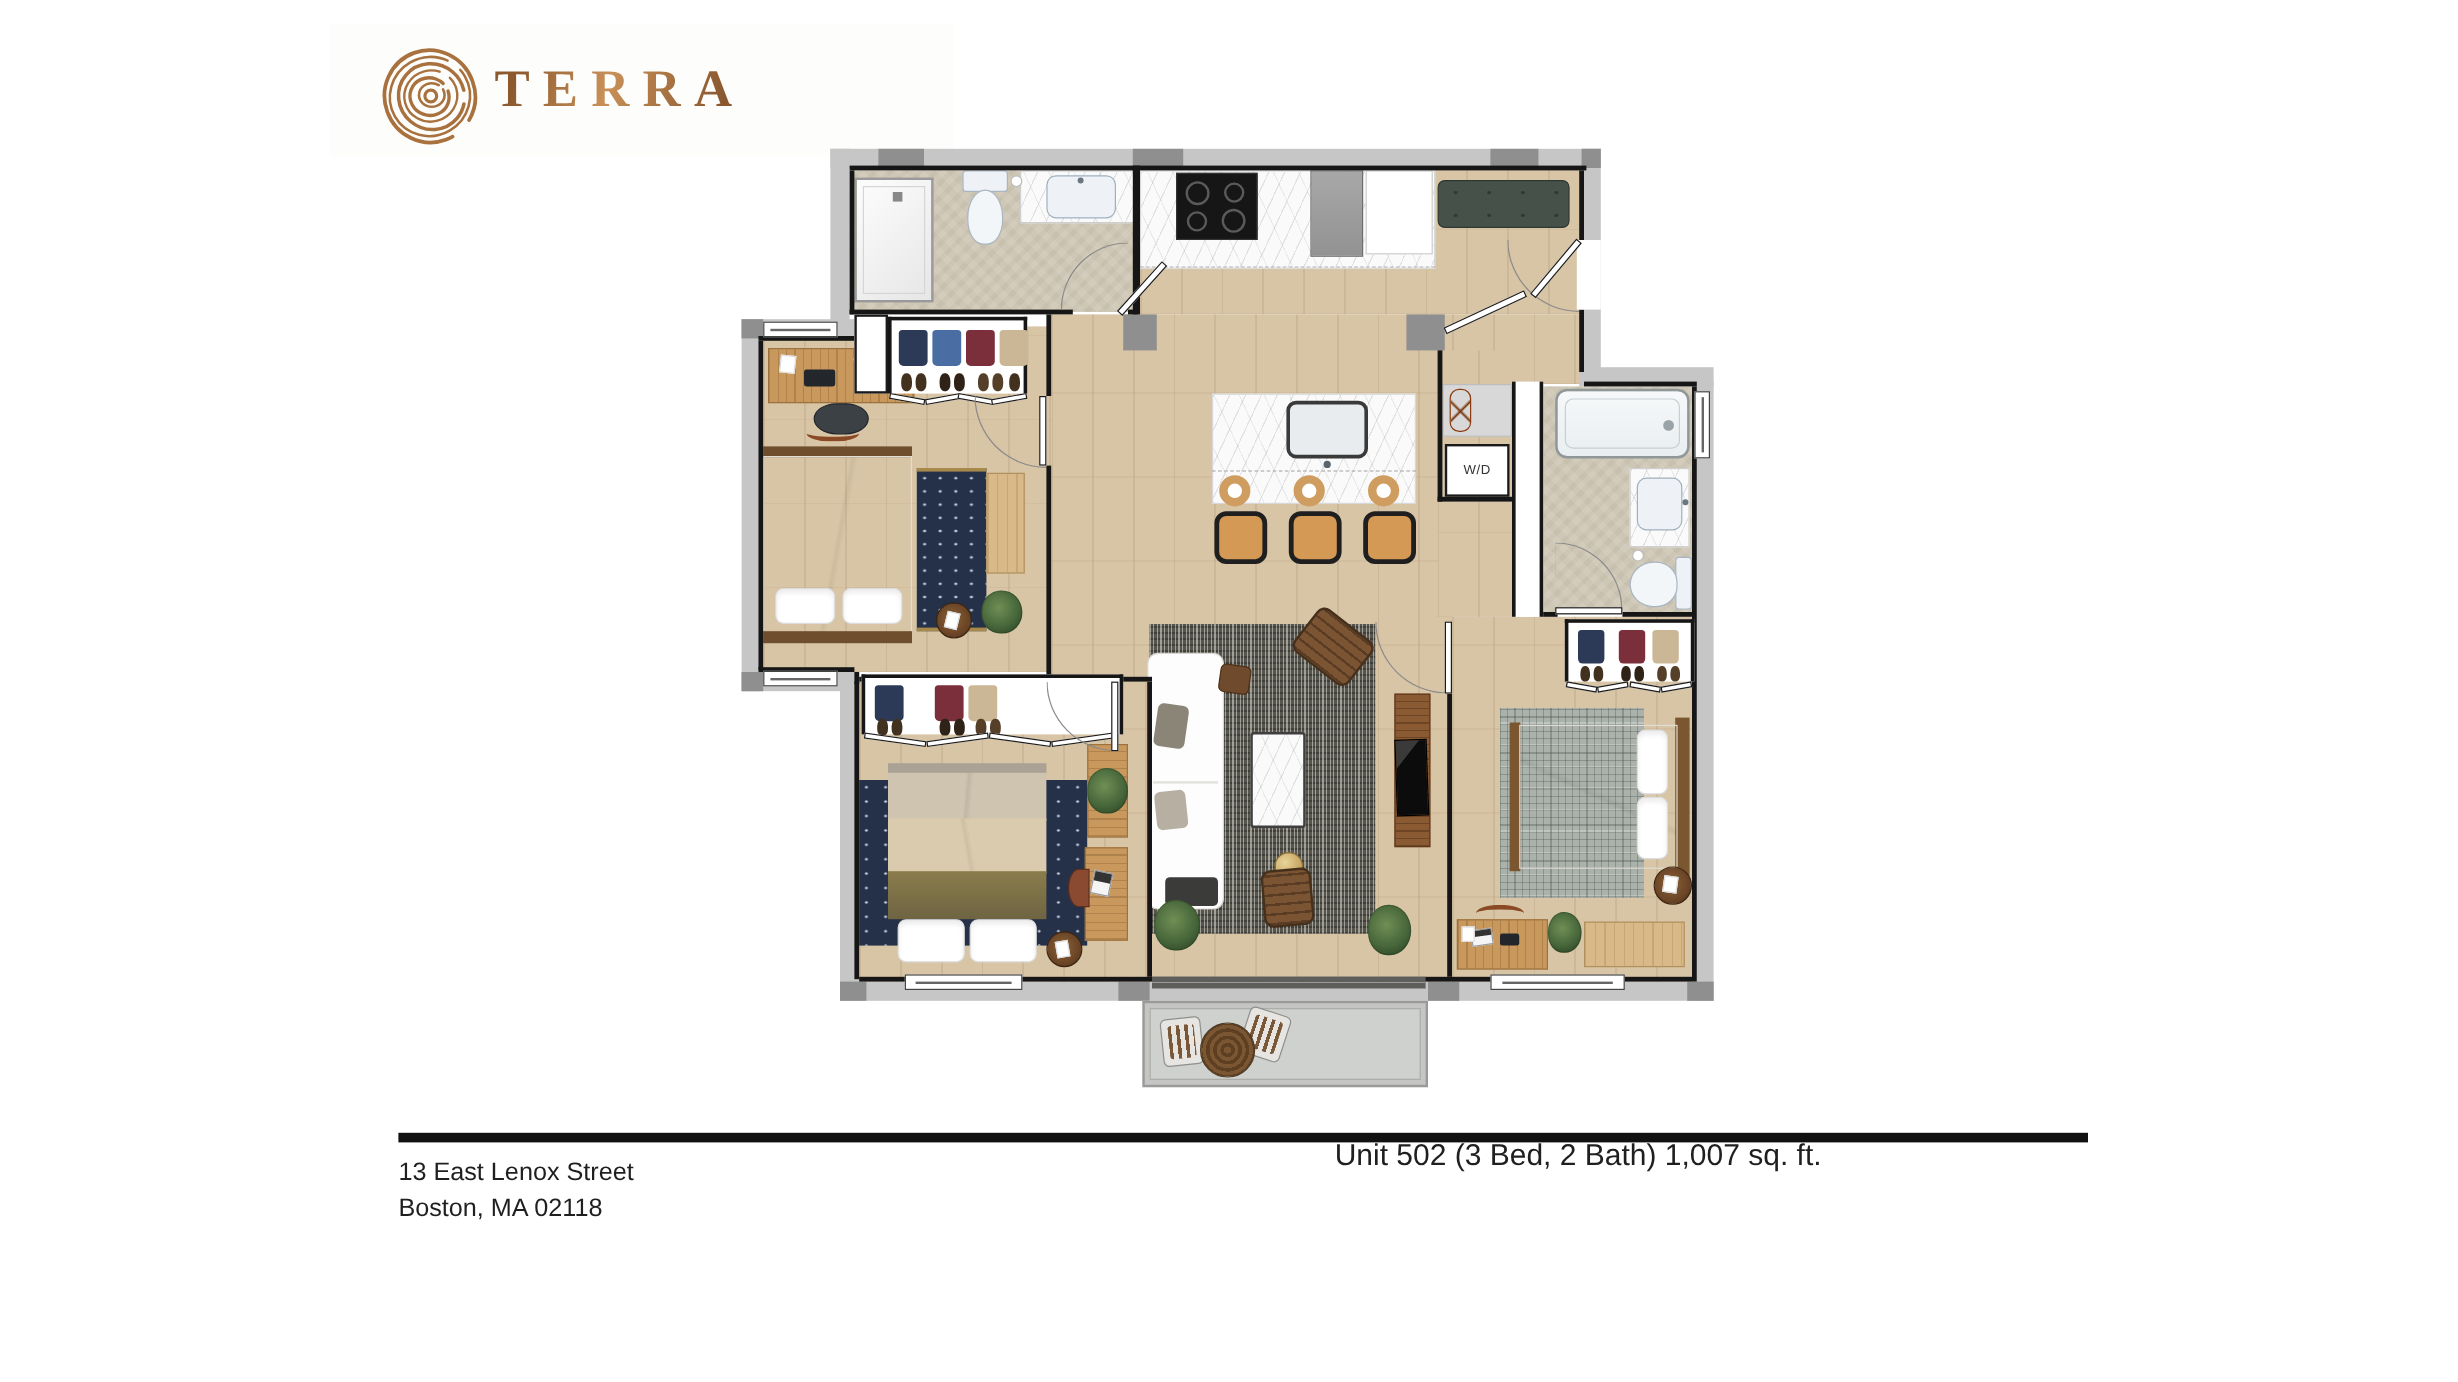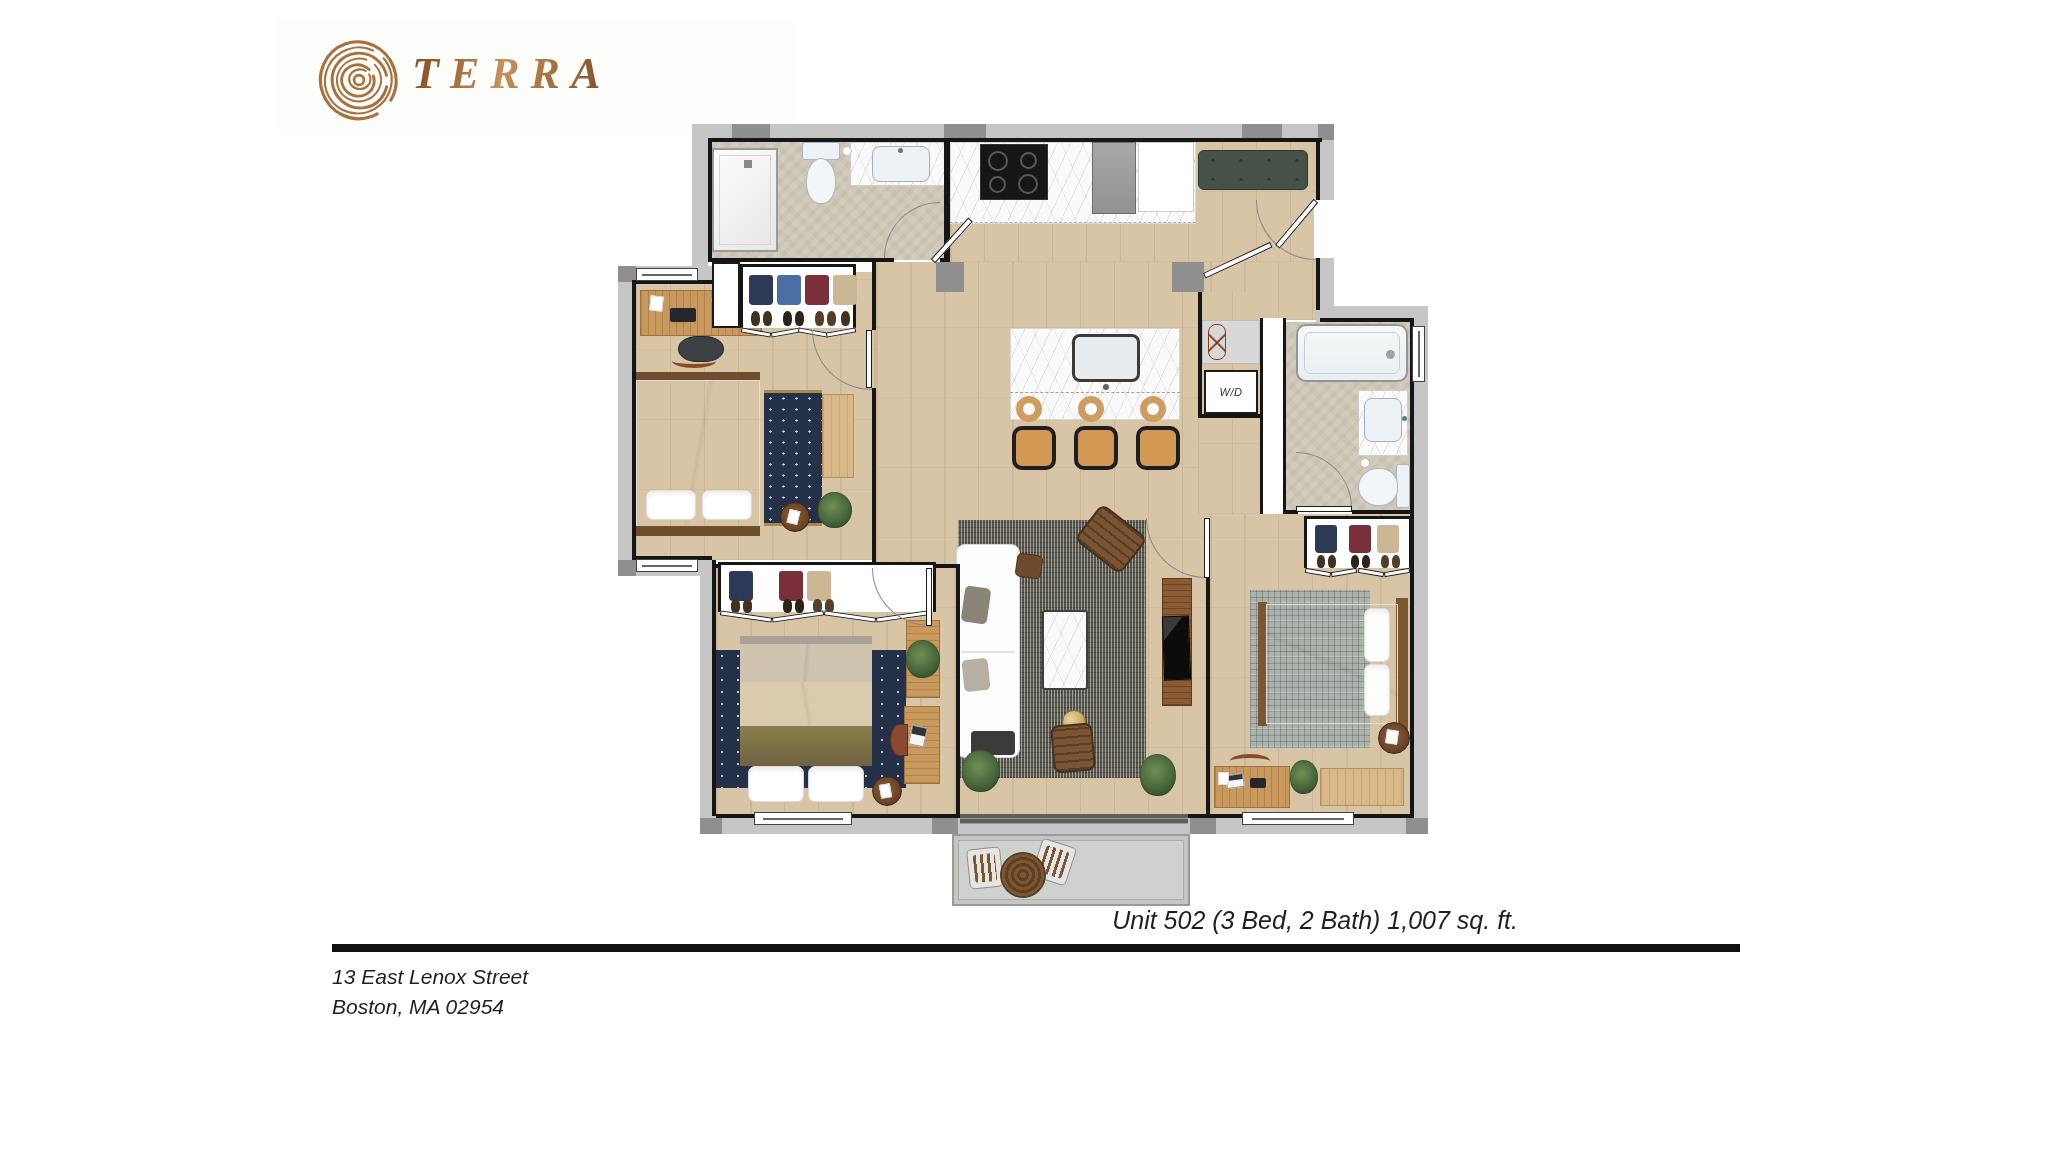--- a/index.html
+++ b/index.html
@@ -1,25 +1,25 @@
 <!DOCTYPE html>
 <html><head>
 <meta charset="utf-8">
 <style>
   html,body{margin:0;padding:0;background:#fff;}
   .page{position:relative;width:1838px;height:1152px;background:#fff;overflow:hidden;
-        font-family:"Liberation Sans","DejaVu Sans",sans-serif;font-style:italic;}
+        font-family:"Liberation Sans","DejaVu Sans",sans-serif;}
   .page div{position:absolute;box-sizing:border-box;}
   
   .brand{font-family:"Liberation Serif","DejaVu Serif",serif;font-size:44px;font-weight:600;
          letter-spacing:11px;color:#b0793f;
          background:linear-gradient(105deg,#8d5a2e 10%,#c89058 45%,#8a5830 90%);
          -webkit-background-clip:text;background-clip:text;-webkit-text-fill-color:transparent;}
   
-  .caption{font-size:25px;color:#1f1f1f;white-space:nowrap;}
+  .caption{font-size:25px;color:#1f1f1f;white-space:nowrap;margin-top:43px;}
   .address{font-size:21px;color:#1f1f1f;line-height:1.45;}
   .rule{background:#111;}
   
   .wdf{background:#d8c5a6;background-image:repeating-linear-gradient(90deg,rgba(125,95,60,.13) 0 1.5px,transparent 1.5px 34px),repeating-linear-gradient(0deg,rgba(125,95,60,.07) 0 1px,transparent 1px 70px);}
   .stf{background:#cfc7b5;background-image:repeating-linear-gradient(45deg,rgba(255,255,255,.09) 0 6px,transparent 6px 12px),repeating-linear-gradient(-45deg,rgba(90,85,70,.06) 0 4px,transparent 4px 9px);}
   .g{background:#c6c6c6;}
   .p{background:#8f8f8f;}
   .w{background:#161616;}
   .marble{background:#fafafa;background-image:repeating-linear-gradient(115deg,rgba(160,165,170,.28) 0 1px,transparent 1px 12px),repeating-linear-gradient(65deg,rgba(160,165,170,.18) 0 1px,transparent 1px 19px);}
   .cl{background:#fff;border:3px solid #161616;border-bottom:none;}
@@ -374,16 +374,16 @@
       <div class="bchair" style="left:14px;top:12px;width:34px;height:40px;transform:rotate(-6deg);"></div>
       <div class="bchair" style="left:82px;top:6px;width:36px;height:40px;transform:rotate(18deg);"></div>
       <div class="btable" style="left:46px;top:16px;width:46px;height:46px;"></div>
     </div>
   </div>
 
   <div class="caption" style="right:320px;top:906px;">Unit 502 (3 Bed, 2 Bath) 1,007 sq. ft.</div>
   <div class="rule" style="left:332px;top:944px;width:1408px;height:8px;"></div>
   <div class="address" style="left:332px;top:962px;">
     <div style="position:static;">13 East Lenox Street</div>
-    <div style="position:static;">Boston, MA 02954</div>
+    <div style="position:static;">Boston, MA 02118</div>
   </div>
 
 </div>
 
 </body></html>

